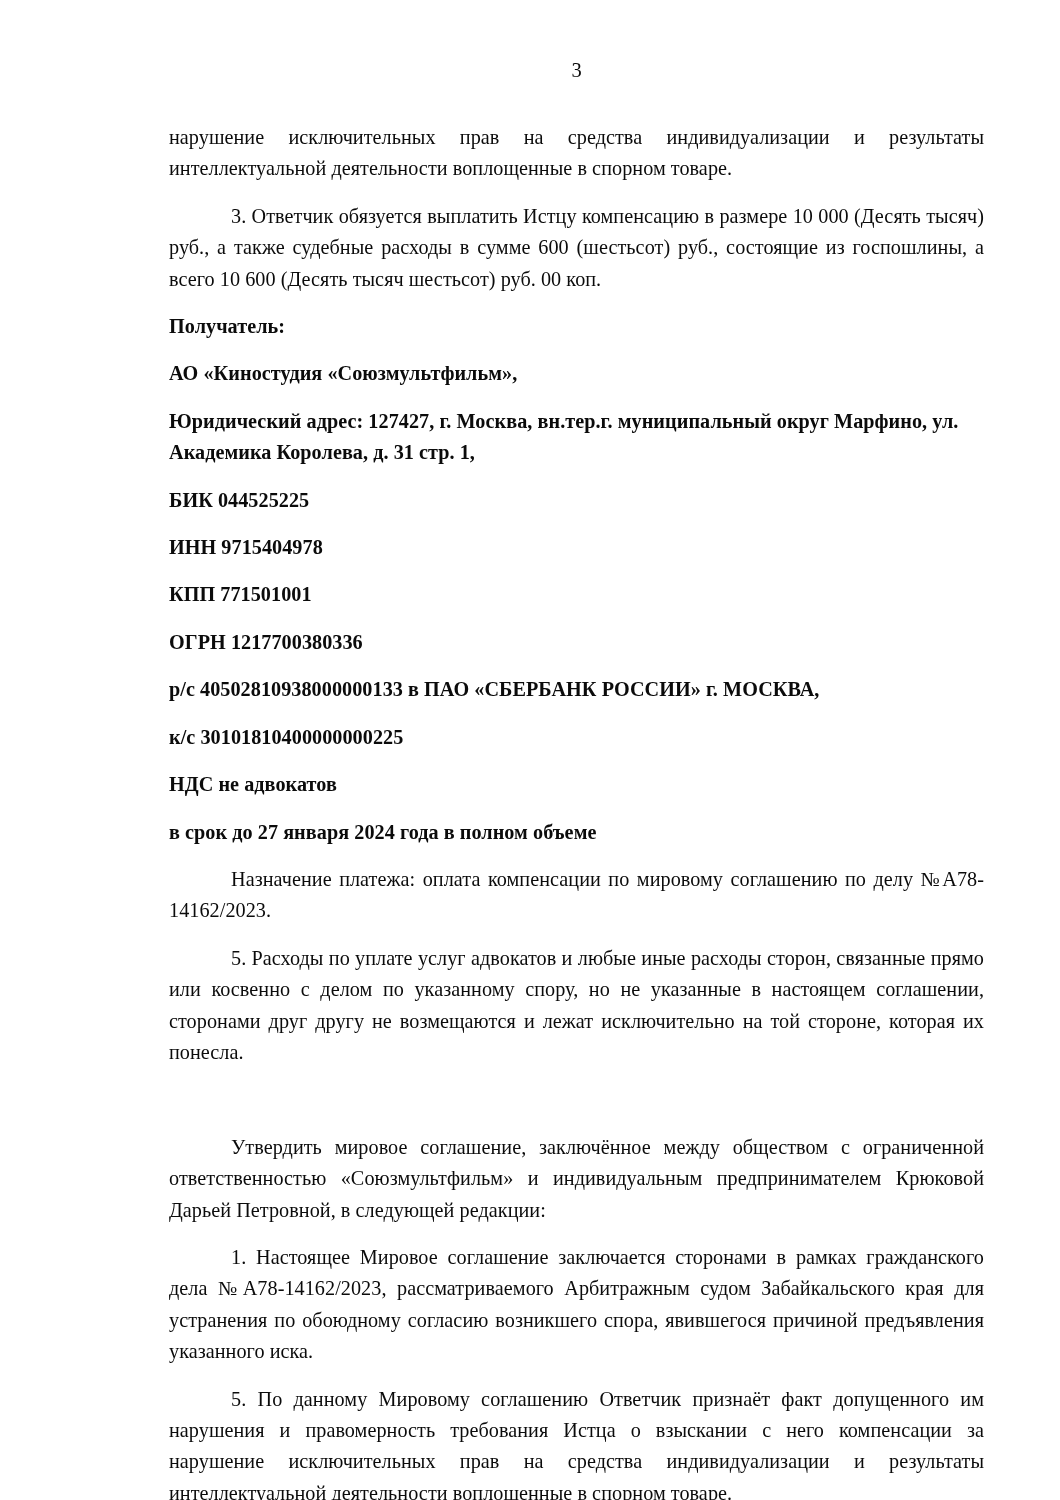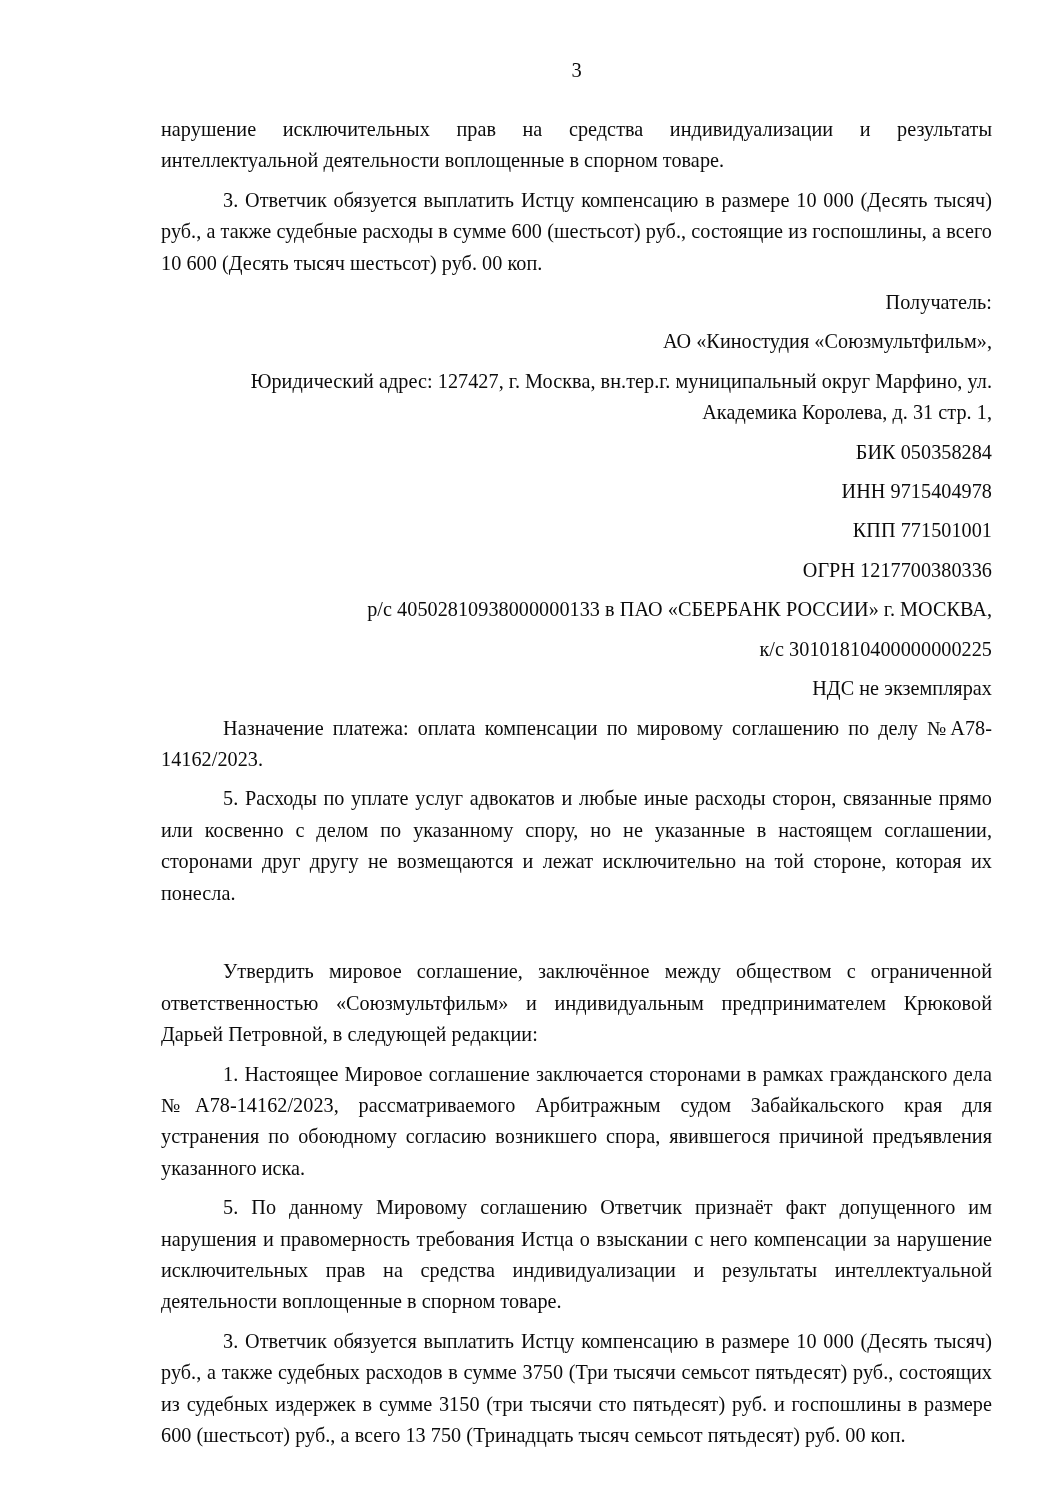--- a/index.html
+++ b/index.html
@@ -32,36 +32,37 @@
     top: 60px;
     text-align: center;
   }
   .body-block {
     position: absolute;
     left: 153px;
     top: 106px;
     width: 847px;
   }
   p {
-    margin: 8px;
+    margin: 16px;
     font-size: 20.2px;
     line-height: 31.4px;
     text-align: justify;
     text-justify: inter-word;
     hyphens: none;
     letter-spacing: 0.05px;
   }
   p.indent {
     text-indent: 62px;
   }
   p.flush {
     text-indent: 0;
   }
   p.nojust {
-    text-align: right;
+    text-align: left;
+    font-weight: bold;
   }
   .spacer-line {
     height: 31.4px;
   }
 </style>
 </head>
 <body>
 
 <div class="page">
 
@@ -73,34 +74,35 @@
 
     <p class="indent">3. Ответчик обязуется выплатить Истцу компенсацию в размере 10 000 (Десять тысяч) руб., а также судебные расходы в сумме 600 (шестьсот) руб., состоящие из госпошлины, а всего 10 600 (Десять тысяч шестьсот) руб. 00 коп.</p>
 
 
     <p class="flush nojust">Получатель:</p>
 
     <p class="flush nojust">АО «Киностудия «Союзмультфильм»,</p>
 
     <p class="flush nojust">Юридический адрес: 127427, г. Москва, вн.тер.г. муниципальный округ Марфино, ул. Академика Королева, д. 31 стр. 1,</p>
 
-    <p class="flush nojust">БИК  050358284</p>
+    <p class="flush nojust">БИК  044525225</p>
 
     <p class="flush nojust">ИНН   9715404978</p>
 
     <p class="flush nojust">КПП 771501001</p>
 
     <p class="flush nojust">ОГРН 1217700380336</p>
 
     <p class="flush nojust">р/с 40502810938000000133 в ПАО «СБЕРБАНК РОССИИ» г. МОСКВА,</p>
 
     <p class="flush nojust">к/с 30101810400000000225</p>
 
-    <p class="flush nojust">НДС не экземплярах</p>
+    <p class="flush nojust">НДС не адвокатов</p>
 
+    <p class="flush nojust">в срок до 27 января 2024 года в полном объеме</p>
 
     <p class="indent">Назначение платежа: оплата компенсации по мировому соглашению по делу №А78-14162/2023.</p>
 
     <p class="indent">5. Расходы по уплате услуг адвокатов и любые иные расходы сторон, связанные прямо или косвенно с делом по указанному спору, но не указанные в настоящем соглашении, сторонами друг другу не возмещаются и лежат исключительно на той стороне, которая их понесла.</p>
 
 
 
 
 
     <div class="spacer-line"></div>

